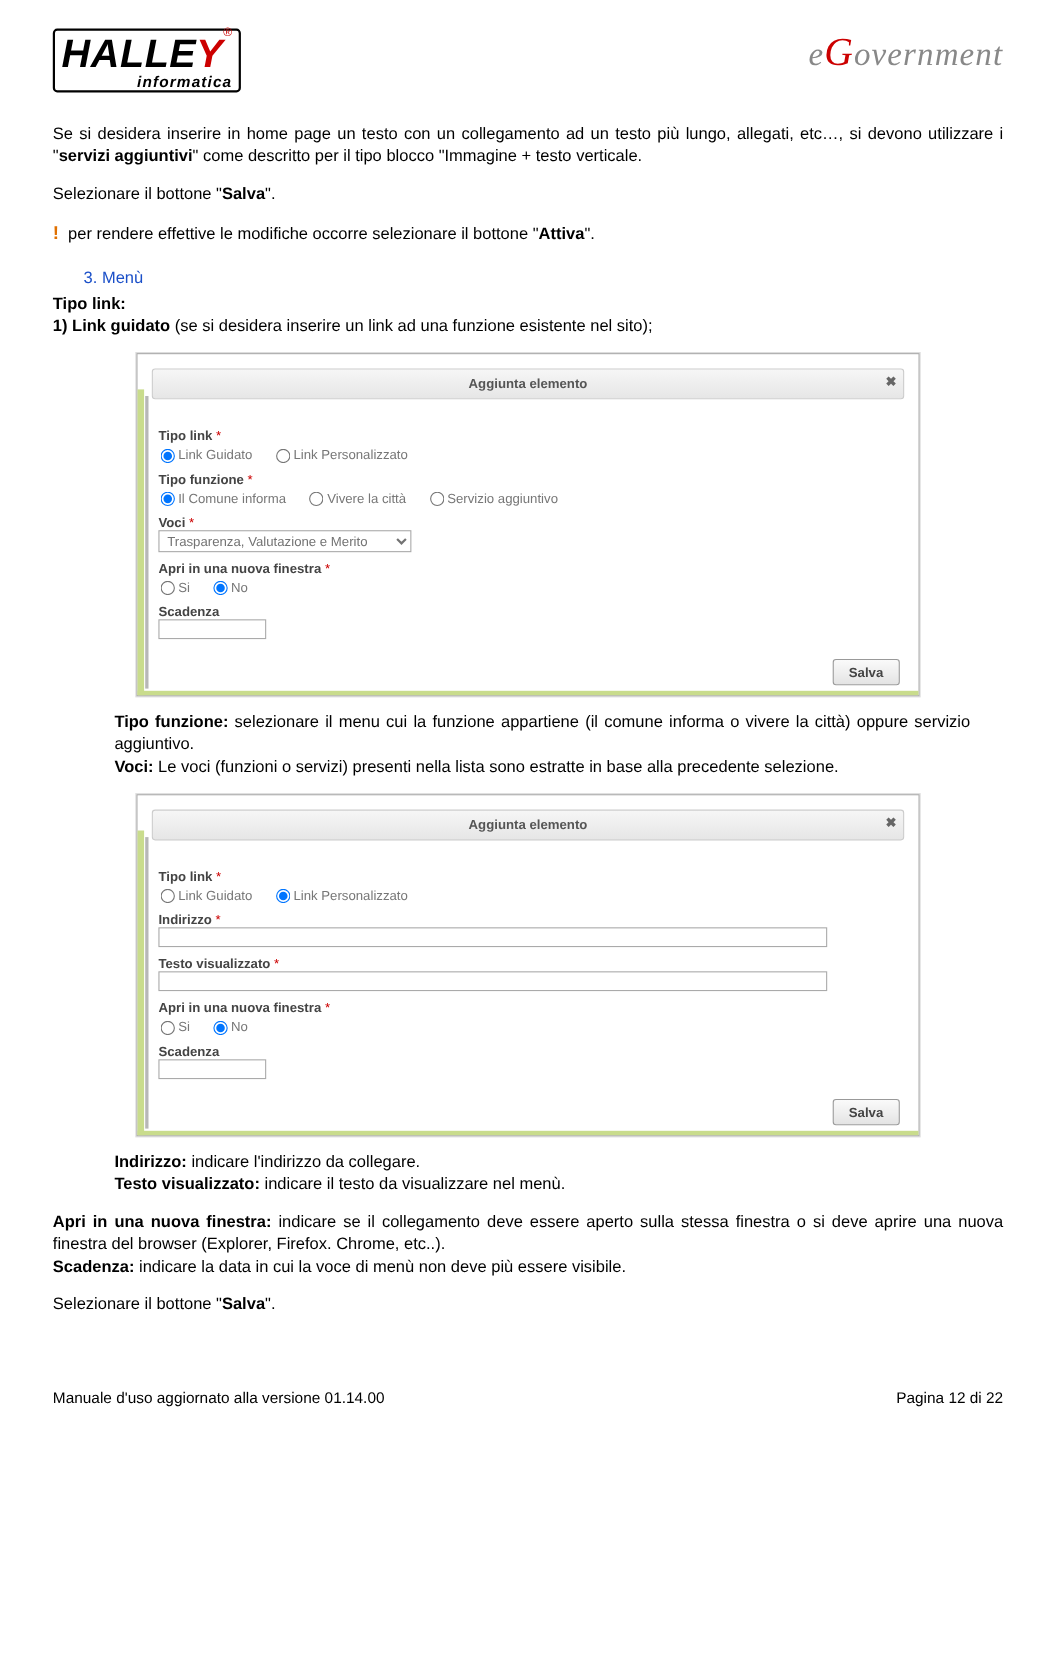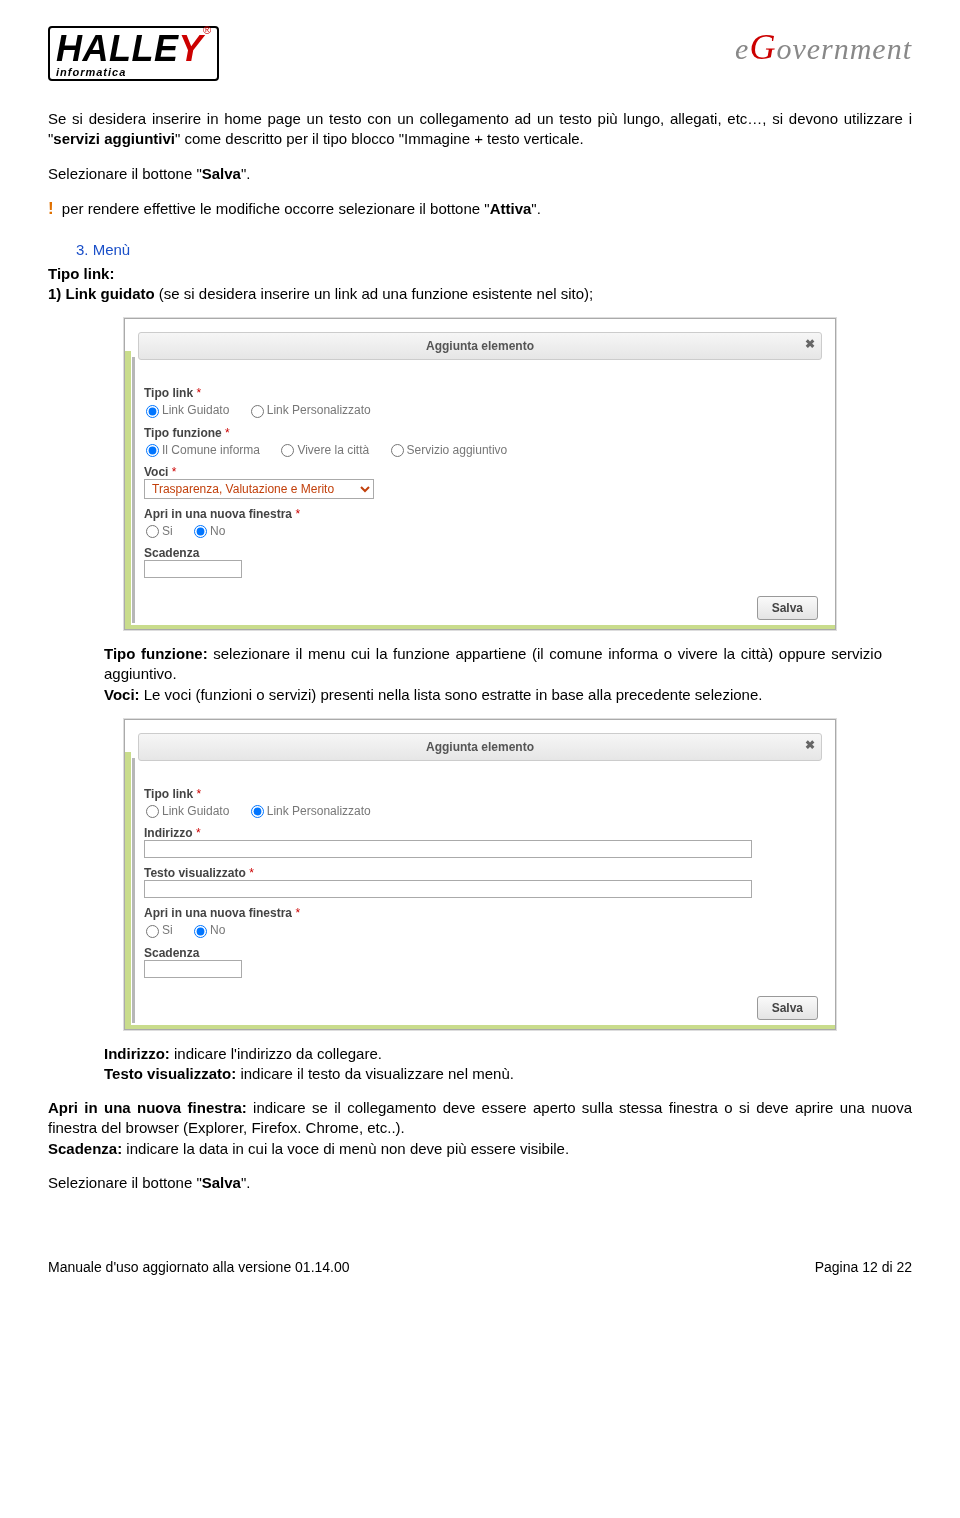--- a/index.html
+++ b/index.html
@@ -39,23 +39,23 @@
   }
   .logo-red { color: #cc0000; }
   .logo-reg {
     font-size: 11px;
     vertical-align: top;
     position: relative;
     top: -6px;
     color: #cc0000;
   }
   .logo-sub {
-    font-size: 11px;
+    font-size: 14px;
     letter-spacing: 1px;
-    text-align: left;
+    text-align: right;
     margin-top: 0;
     color: #000;
     font-style: italic;
     font-weight: bold;
   }
   .egov {
     font-family: Georgia, 'Times New Roman', serif;
     font-style: italic;
     font-size: 30px;
     color: #888;
@@ -138,21 +138,21 @@
     margin: 3px 0 3px 0;
     color: #777;
   }
   .radio-row label { margin-right: 16px; }
   .radio-row input[type=radio] { margin: 0 3px 0 2px; vertical-align: middle; }
   .dialog-body select, .dialog-body input[type=text] {
     font-size: 12px;
     padding: 1px 3px;
     border: 1px solid #aaa;
     background: #fff;
-    color: #c2410c;
+    color: #737373;
   }
   .wide-input { width: 600px; }
   .short-input { width: 90px; }
   .dialog-footer {
     text-align: right;
     padding: 6px 12px 4px 12px;
   }
   .btn {
     display: inline-block;
     background: linear-gradient(to bottom, #fafafa, #e4e4e4);

